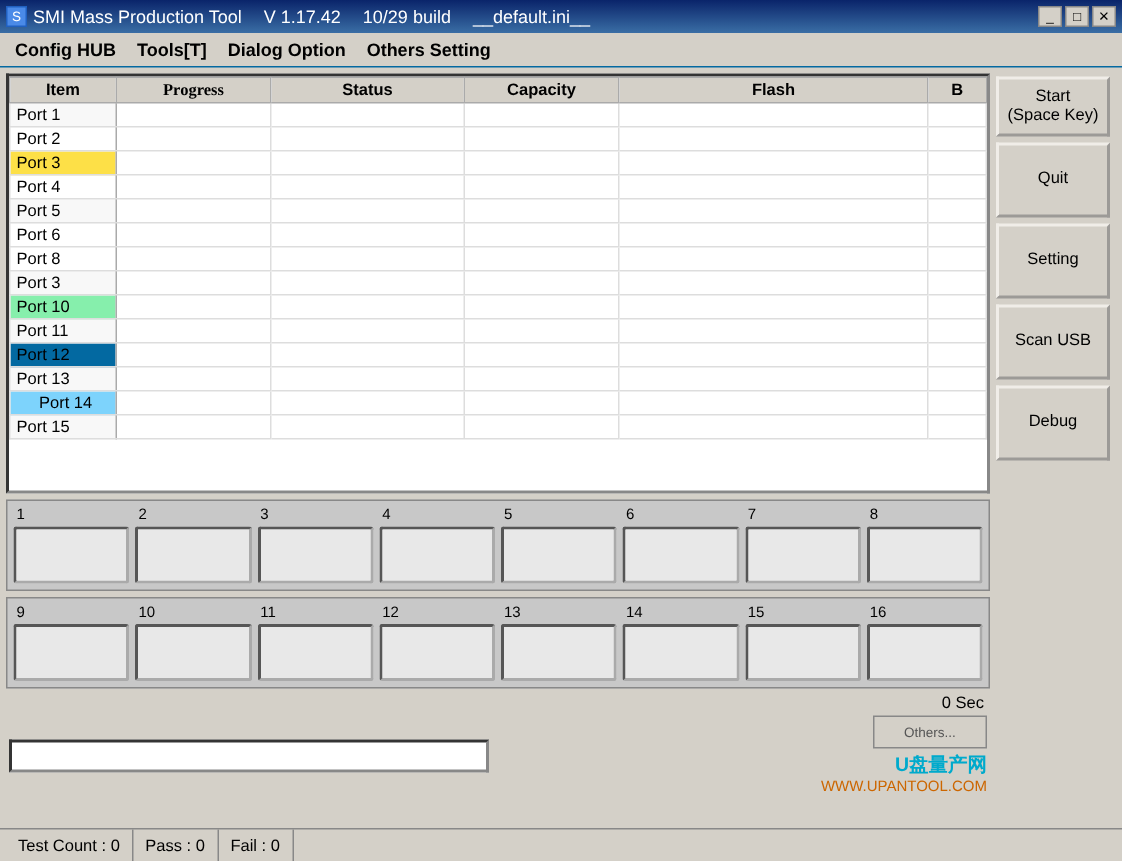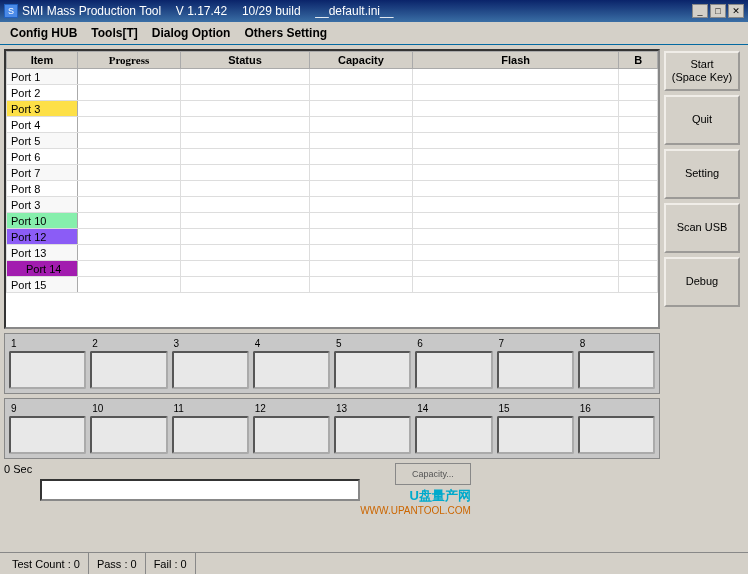--- a/index.html
+++ b/index.html
@@ -304,28 +304,20 @@
               </tr>
               <tr>
                 <td style="background-color: rgb(255, 255, 255);">Port 6</td>
                 <td style="border-width: 1px; border-style: solid dashed solid solid; border-color: rgb(221, 221, 221) rgb(170, 170, 170) rgb(221, 221, 221) rgb(221, 221, 221); border-image: initial;"></td>
                 <td style="border-width: 1px; border-style: solid dashed solid solid; border-color: rgb(221, 221, 221) rgb(170, 170, 170) rgb(221, 221, 221) rgb(221, 221, 221); border-image: initial;"></td>
                 <td style="border-width: 1px; border-style: solid dashed solid solid; border-color: rgb(221, 221, 221) rgb(170, 170, 170) rgb(221, 221, 221) rgb(221, 221, 221); border-image: initial;"></td>
                 <td style="border-width: 1px; border-style: solid dashed solid solid; border-color: rgb(221, 221, 221) rgb(170, 170, 170) rgb(221, 221, 221) rgb(221, 221, 221); border-image: initial;"></td>
                 <td style="border: 1px solid rgb(221, 221, 221);"></td>
               </tr>
               <tr>
-                <td style="background-color: rgb(248, 248, 248);">Port 7</td>
-                <td style="border-width: 1px; border-style: solid dashed solid solid; border-color: rgb(221, 221, 221) rgb(170, 170, 170) rgb(221, 221, 221) rgb(221, 221, 221); border-image: initial;"></td>
-                <td style="border-width: 1px; border-style: solid dashed solid solid; border-color: rgb(221, 221, 221) rgb(170, 170, 170) rgb(221, 221, 221) rgb(221, 221, 221); border-image: initial;"></td>
-                <td style="border-width: 1px; border-style: solid dashed solid solid; border-color: rgb(221, 221, 221) rgb(170, 170, 170) rgb(221, 221, 221) rgb(221, 221, 221); border-image: initial;"></td>
-                <td style="border-width: 1px; border-style: solid dashed solid solid; border-color: rgb(221, 221, 221) rgb(170, 170, 170) rgb(221, 221, 221) rgb(221, 221, 221); border-image: initial;"></td>
-                <td style="border: 1px solid rgb(221, 221, 221);"></td>
-              </tr>
-              <tr>
                 <td style="background-color: rgb(255, 255, 255);">Port 8</td>
                 <td style="border-width: 1px; border-style: solid dashed solid solid; border-color: rgb(221, 221, 221) rgb(170, 170, 170) rgb(221, 221, 221) rgb(221, 221, 221); border-image: initial;"></td>
                 <td style="border-width: 1px; border-style: solid dashed solid solid; border-color: rgb(221, 221, 221) rgb(170, 170, 170) rgb(221, 221, 221) rgb(221, 221, 221); border-image: initial;"></td>
                 <td style="border-width: 1px; border-style: solid dashed solid solid; border-color: rgb(221, 221, 221) rgb(170, 170, 170) rgb(221, 221, 221) rgb(221, 221, 221); border-image: initial;"></td>
                 <td style="border-width: 1px; border-style: solid dashed solid solid; border-color: rgb(221, 221, 221) rgb(170, 170, 170) rgb(221, 221, 221) rgb(221, 221, 221); border-image: initial;"></td>
                 <td style="border: 1px solid rgb(221, 221, 221);"></td>
               </tr>
               <tr>
                 <td style="background-color: rgb(248, 248, 248);">Port 3</td>
                 <td style="border-width: 1px; border-style: solid dashed solid solid; border-color: rgb(221, 221, 221) rgb(170, 170, 170) rgb(221, 221, 221) rgb(221, 221, 221); border-image: initial;"></td>
@@ -336,37 +328,45 @@
               </tr>
               <tr>
                 <td style="background-color: #86efac;">Port 10</td>
                 <td style="border-width: 1px; border-style: solid dashed solid solid; border-color: rgb(221, 221, 221) rgb(170, 170, 170) rgb(221, 221, 221) rgb(221, 221, 221); border-image: initial;"></td>
                 <td style="border-width: 1px; border-style: solid dashed solid solid; border-color: rgb(221, 221, 221) rgb(170, 170, 170) rgb(221, 221, 221) rgb(221, 221, 221); border-image: initial;"></td>
                 <td style="border-width: 1px; border-style: solid dashed solid solid; border-color: rgb(221, 221, 221) rgb(170, 170, 170) rgb(221, 221, 221) rgb(221, 221, 221); border-image: initial;"></td>
                 <td style="border-width: 1px; border-style: solid dashed solid solid; border-color: rgb(221, 221, 221) rgb(170, 170, 170) rgb(221, 221, 221) rgb(221, 221, 221); border-image: initial;"></td>
                 <td style="border: 1px solid rgb(221, 221, 221);"></td>
               </tr>
               <tr>
-                <td style="background-color: #8b5cf6;">Port 12</td>
+                <td style="background-color: rgb(248, 248, 248);">Port 11</td>
+                <td style="border-width: 1px; border-style: solid dashed solid solid; border-color: rgb(221, 221, 221) rgb(170, 170, 170) rgb(221, 221, 221) rgb(221, 221, 221); border-image: initial;"></td>
+                <td style="border-width: 1px; border-style: solid dashed solid solid; border-color: rgb(221, 221, 221) rgb(170, 170, 170) rgb(221, 221, 221) rgb(221, 221, 221); border-image: initial;"></td>
+                <td style="border-width: 1px; border-style: solid dashed solid solid; border-color: rgb(221, 221, 221) rgb(170, 170, 170) rgb(221, 221, 221) rgb(221, 221, 221); border-image: initial;"></td>
+                <td style="border-width: 1px; border-style: solid dashed solid solid; border-color: rgb(221, 221, 221) rgb(170, 170, 170) rgb(221, 221, 221) rgb(221, 221, 221); border-image: initial;"></td>
+                <td style="border: 1px solid rgb(221, 221, 221);"></td>
+              </tr>
+              <tr>
+                <td style="background-color: #0369a1;">Port 12</td>
                 <td style="border-width: 1px; border-style: solid dashed solid solid; border-color: rgb(221, 221, 221) rgb(170, 170, 170) rgb(221, 221, 221) rgb(221, 221, 221); border-image: initial;"></td>
                 <td style="border-width: 1px; border-style: solid dashed solid solid; border-color: rgb(221, 221, 221) rgb(170, 170, 170) rgb(221, 221, 221) rgb(221, 221, 221); border-image: initial;"></td>
                 <td style="border-width: 1px; border-style: solid dashed solid solid; border-color: rgb(221, 221, 221) rgb(170, 170, 170) rgb(221, 221, 221) rgb(221, 221, 221); border-image: initial;"></td>
                 <td style="border-width: 1px; border-style: solid dashed solid solid; border-color: rgb(221, 221, 221) rgb(170, 170, 170) rgb(221, 221, 221) rgb(221, 221, 221); border-image: initial;"></td>
                 <td style="border: 1px solid rgb(221, 221, 221);"></td>
               </tr>
               <tr>
                 <td style="background-color: rgb(248, 248, 248);">Port 13</td>
                 <td style="border-width: 1px; border-style: solid dashed solid solid; border-color: rgb(221, 221, 221) rgb(170, 170, 170) rgb(221, 221, 221) rgb(221, 221, 221); border-image: initial;"></td>
                 <td style="border-width: 1px; border-style: solid dashed solid solid; border-color: rgb(221, 221, 221) rgb(170, 170, 170) rgb(221, 221, 221) rgb(221, 221, 221); border-image: initial;"></td>
                 <td style="border-width: 1px; border-style: solid dashed solid solid; border-color: rgb(221, 221, 221) rgb(170, 170, 170) rgb(221, 221, 221) rgb(221, 221, 221); border-image: initial;"></td>
                 <td style="border-width: 1px; border-style: solid dashed solid solid; border-color: rgb(221, 221, 221) rgb(170, 170, 170) rgb(221, 221, 221) rgb(221, 221, 221); border-image: initial;"></td>
                 <td style="border: 1px solid rgb(221, 221, 221);"></td>
               </tr>
               <tr>
-                <td style="background-color: #a21caf; padding-left: 19px;">Port 14</td>
+                <td style="background-color: #7dd3fc; padding-left: 19px;">Port 14</td>
                 <td style="border-width: 1px; border-style: solid dashed solid solid; border-color: rgb(221, 221, 221) rgb(170, 170, 170) rgb(221, 221, 221) rgb(221, 221, 221); border-image: initial;"></td>
                 <td style="border-width: 1px; border-style: solid dashed solid solid; border-color: rgb(221, 221, 221) rgb(170, 170, 170) rgb(221, 221, 221) rgb(221, 221, 221); border-image: initial;"></td>
                 <td style="border-width: 1px; border-style: solid dashed solid solid; border-color: rgb(221, 221, 221) rgb(170, 170, 170) rgb(221, 221, 221) rgb(221, 221, 221); border-image: initial;"></td>
                 <td style="border-width: 1px; border-style: solid dashed solid solid; border-color: rgb(221, 221, 221) rgb(170, 170, 170) rgb(221, 221, 221) rgb(221, 221, 221); border-image: initial;"></td>
                 <td style="border: 1px solid rgb(221, 221, 221);"></td>
               </tr>
               <tr>
                 <td style="background-color: rgb(248, 248, 248);">Port 15</td>
                 <td style="border-width: 1px; border-style: solid dashed solid solid; border-color: rgb(221, 221, 221) rgb(170, 170, 170) rgb(221, 221, 221) rgb(221, 221, 221); border-image: initial;"></td>
                 <td style="border-width: 1px; border-style: solid dashed solid solid; border-color: rgb(221, 221, 221) rgb(170, 170, 170) rgb(221, 221, 221) rgb(221, 221, 221); border-image: initial;"></td>
@@ -442,26 +442,26 @@
         <div class="port-cell">
           <span class="port-label">15</span>
           <div class="port-box"></div>
         </div>
         <div class="port-cell">
           <span class="port-label">16</span>
           <div class="port-box"></div>
         </div>
       </div>
 
-    <div style="display:flex; gap:2px;">
+    <div style="display:flex; flex-direction:column; gap:2px;">
       <div class="timer-label">0 Sec</div>
       <div style="display:flex; align-items:center; justify-content:space-between; padding: 0 2px;">
         <input type="text" class="status-input" value="" style="">
         <div style="display:flex; flex-direction:column; align-items:flex-end; gap:2px;">
-          <button class="factory-btn">Capacity...</button>
+          <button class="factory-btn">Others...</button>
           <div style="display:flex; flex-direction:column; align-items:flex-end;">
             <span class="logo-text">U盘量产网</span>
             <span class="logo-url">WWW.UPANTOOL.COM</span>
           </div>
         </div>
       </div>
     </div>
   </div>
 
   <div class="right-panel">

